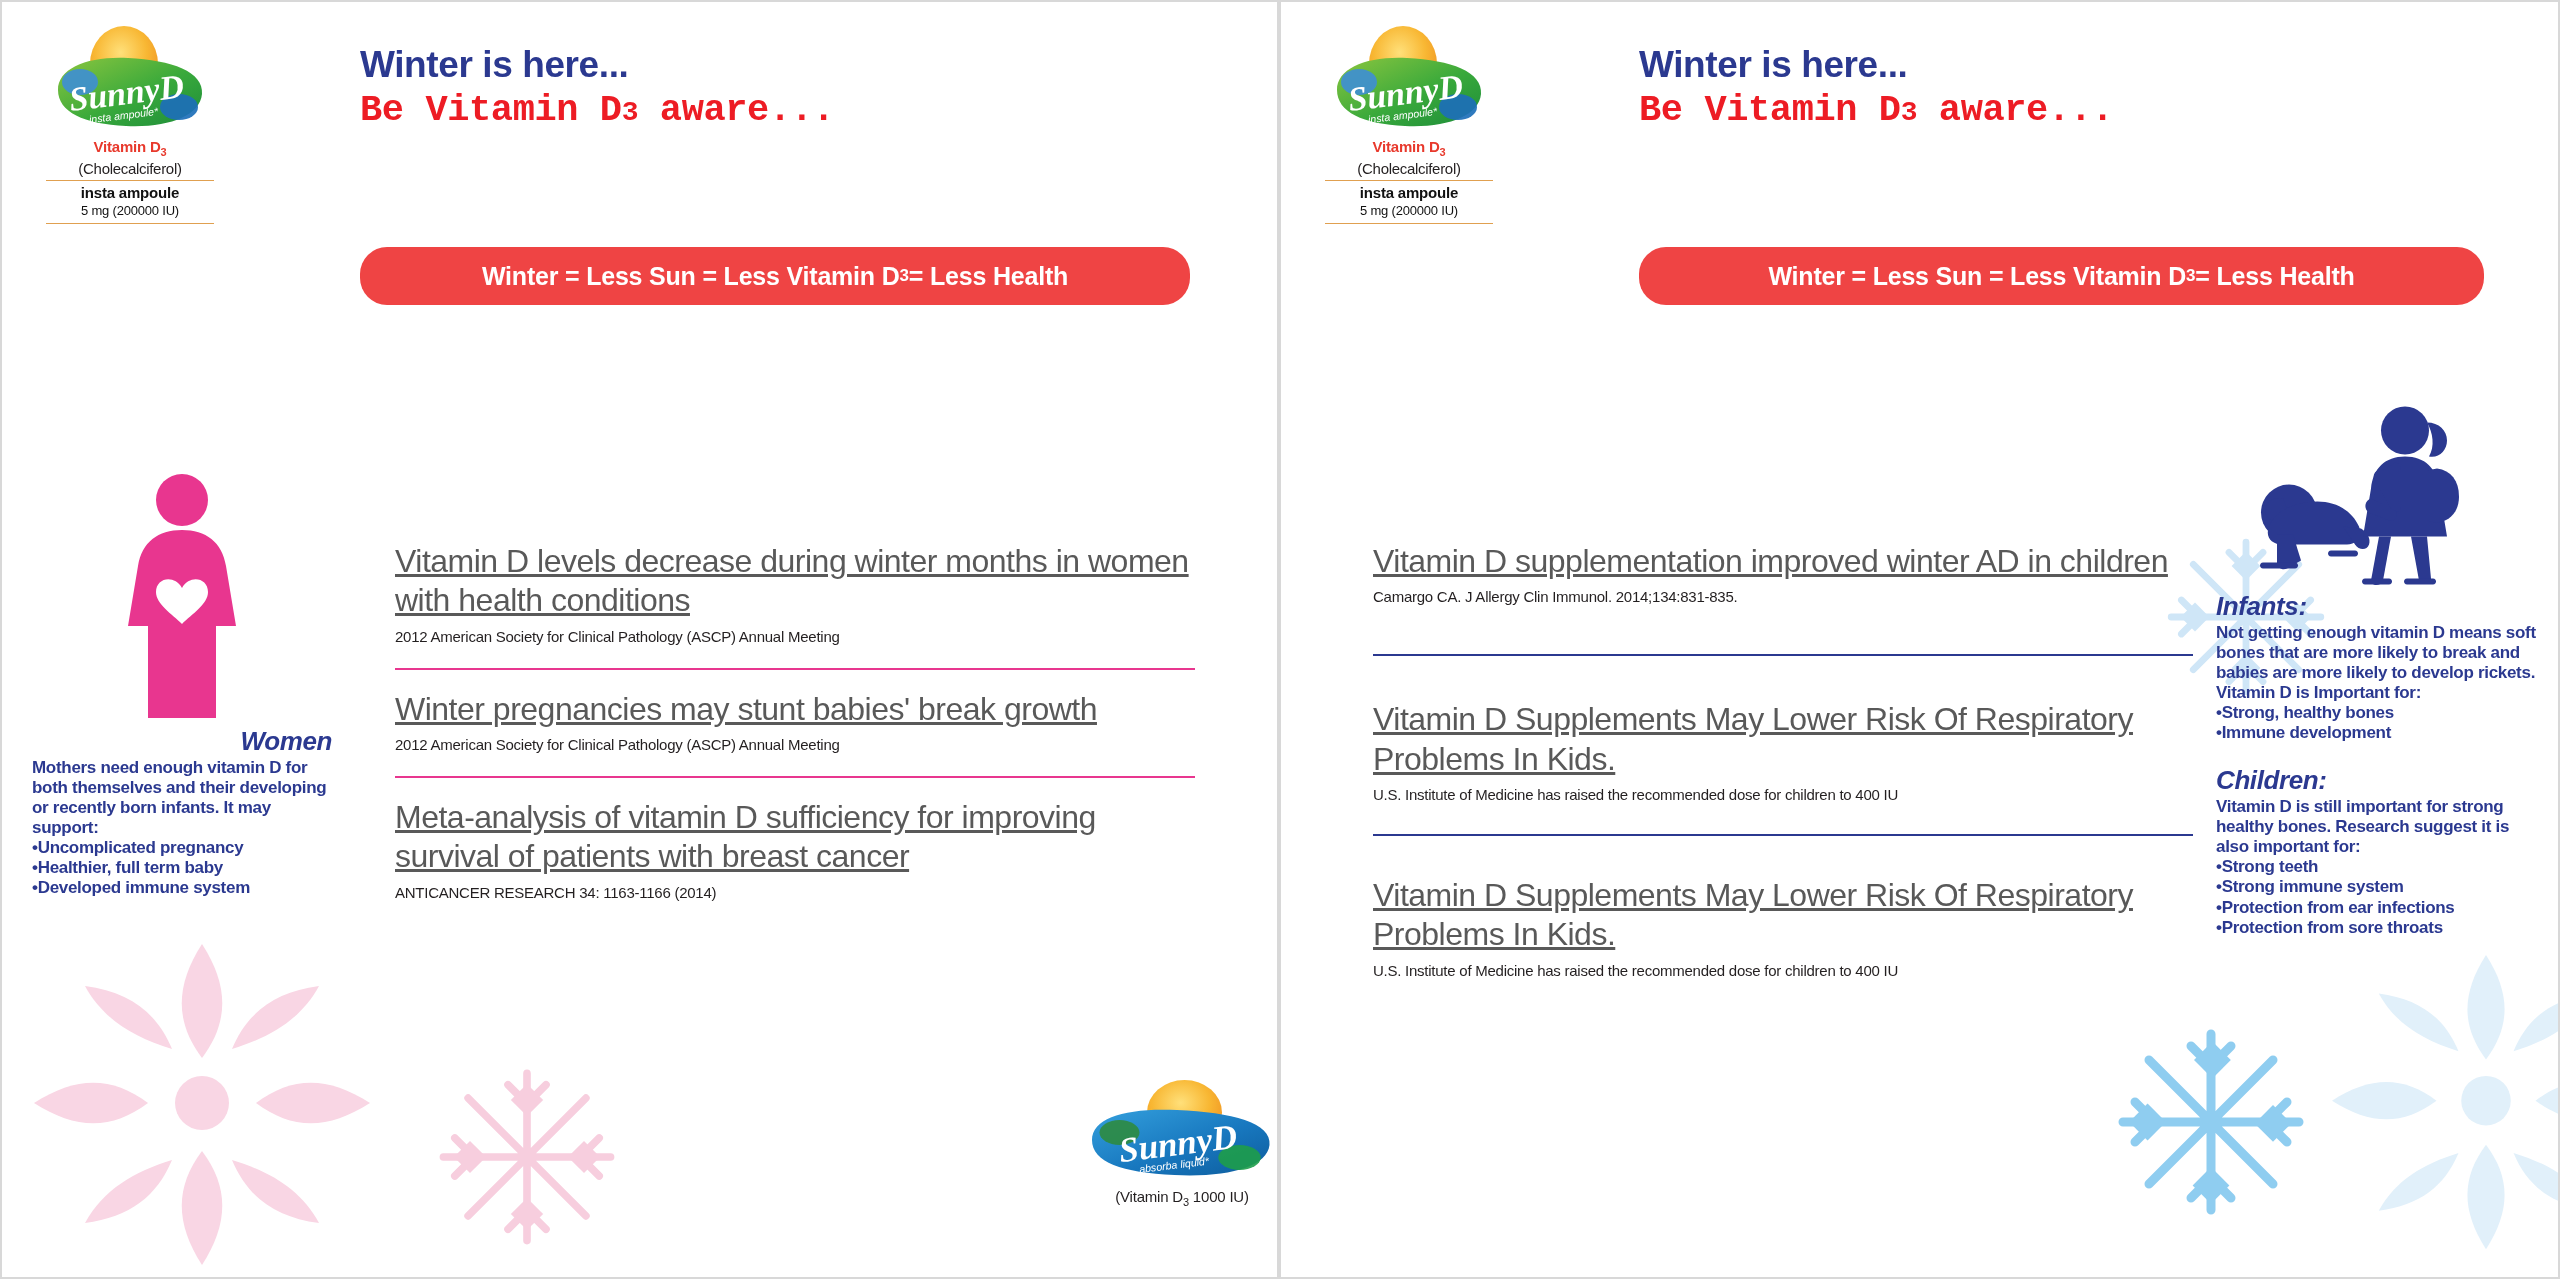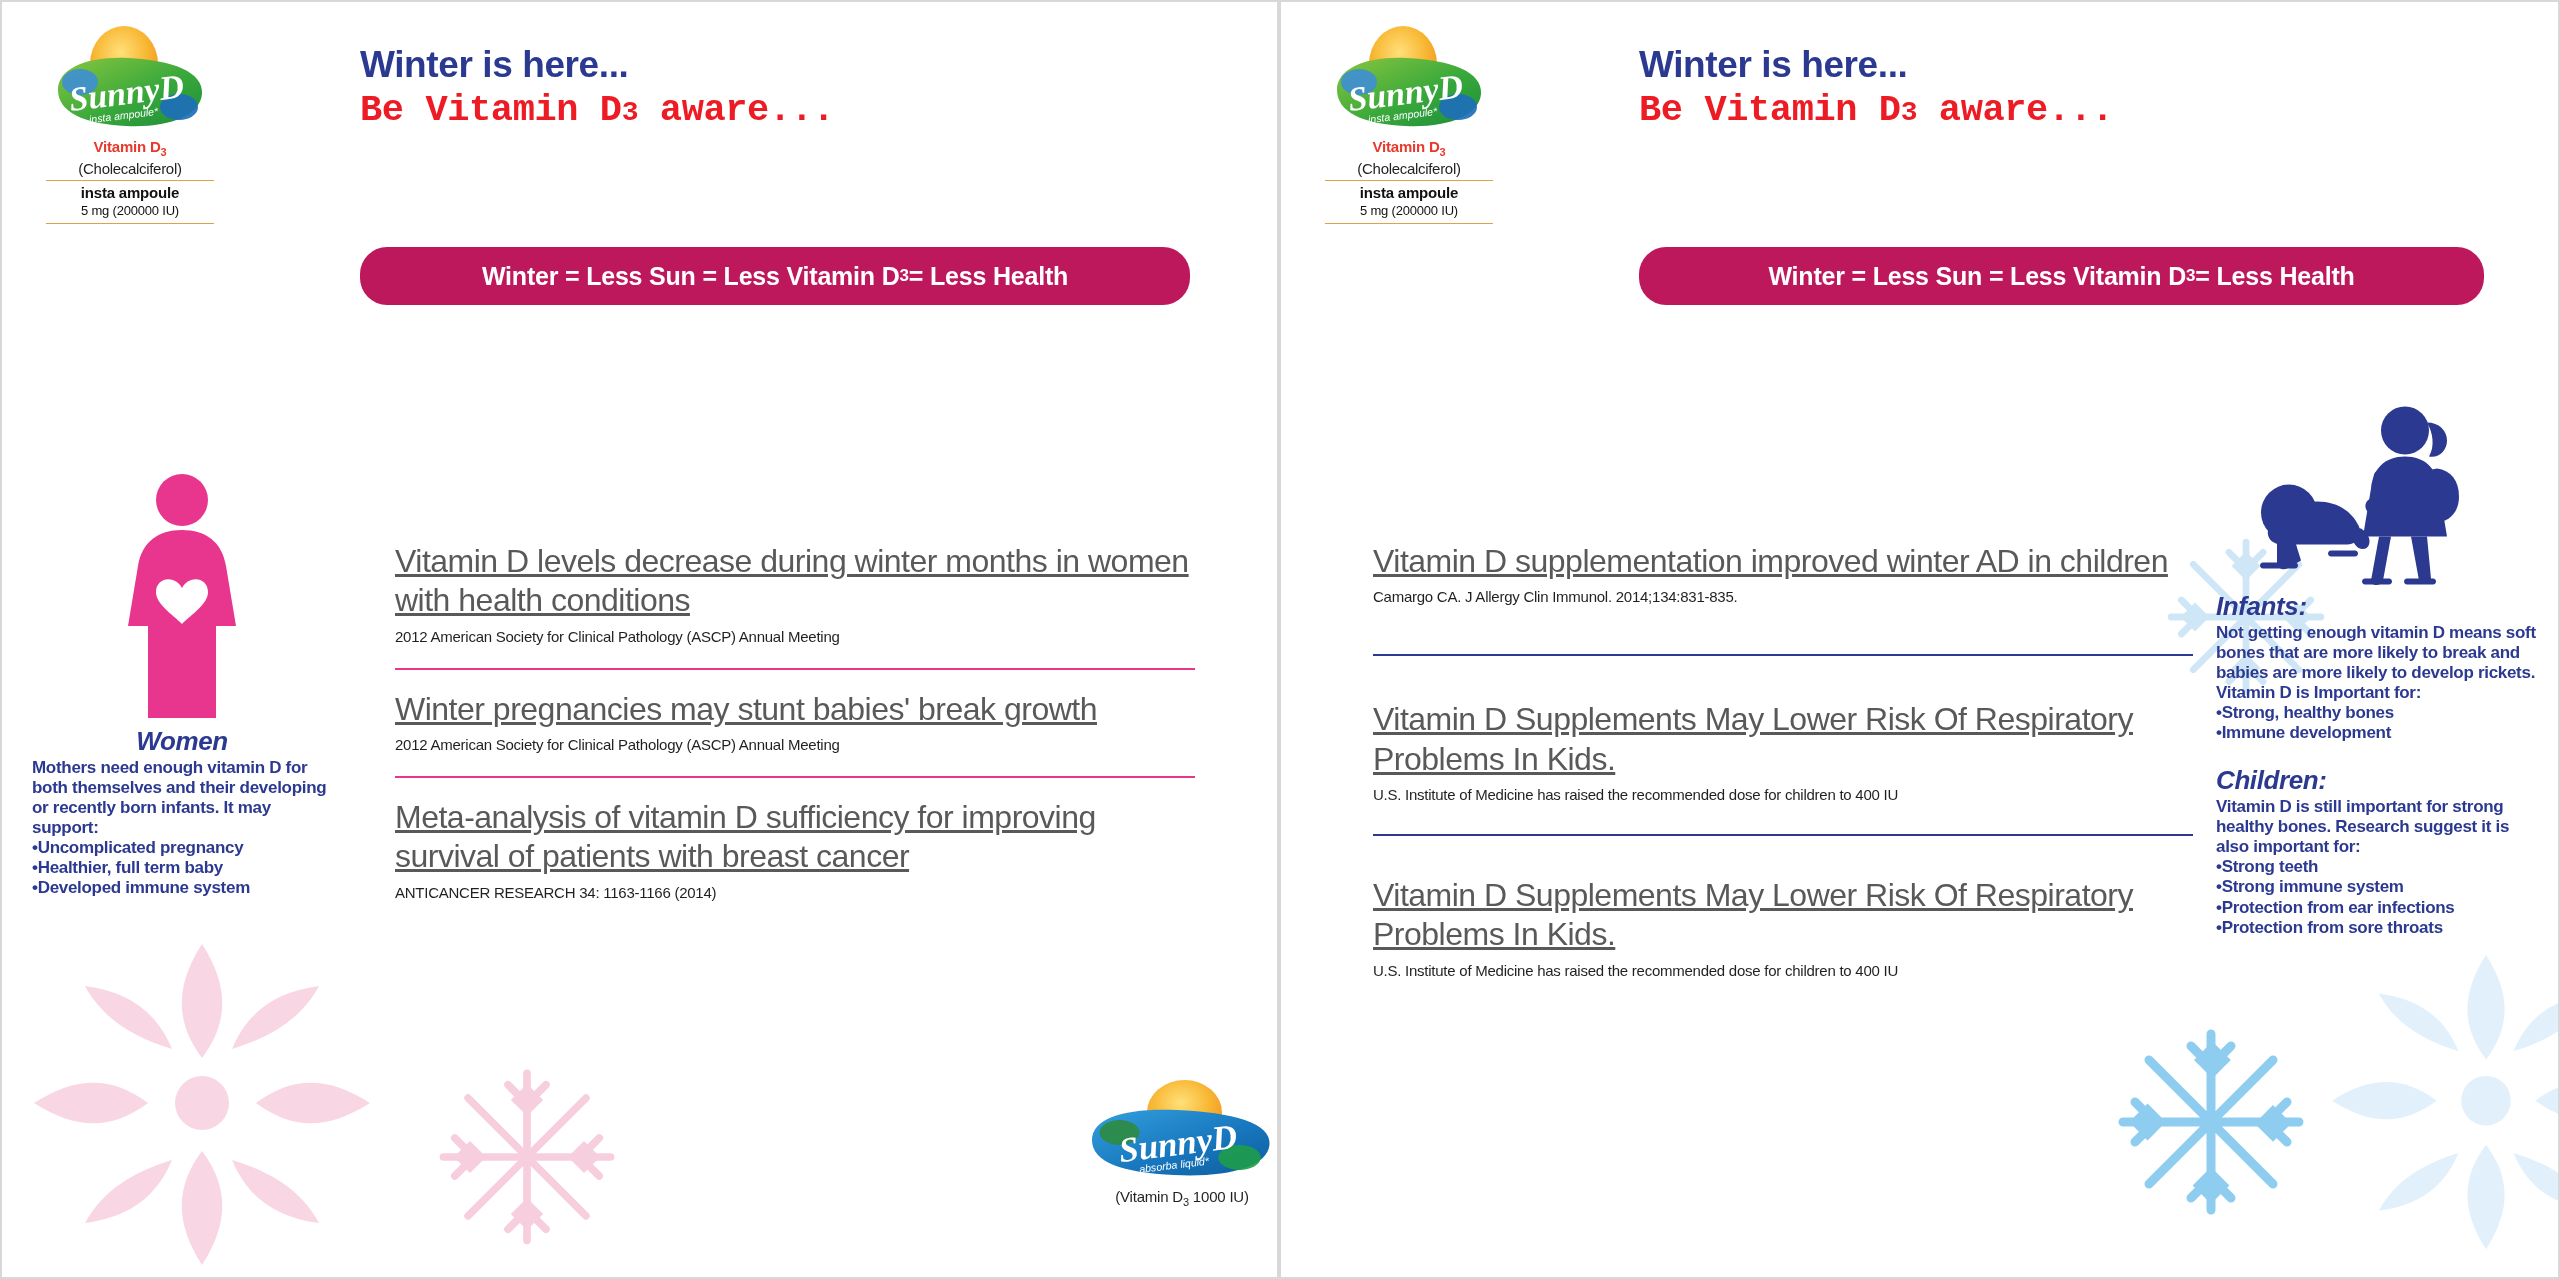--- a/index.html
+++ b/index.html
@@ -34,39 +34,39 @@
   .brand-rule2{ height:1px; background:#e0a050; margin:5px 6px 0; }
 
   .head-text{ position:absolute; left:358px; top:42px; }
   .h-line1{ font-size:37px; font-weight:bold; color:#2b3990; letter-spacing:-.4px; line-height:1.12; }
   .h-line2{ font-size:37px; font-weight:bold; color:#ed1c24; letter-spacing:-.4px; line-height:1.12; margin-top:5px;font-family:Liberation Mono, monospace;}
   .h-line2 .sub3{ font-size:28px; }
 
   .band{
     position:absolute; left:358px; top:245px;
     width:830px; height:58px;
-    background:#be185d; color:#fff;
+    background:#ef4444; color:#fff;
     display:flex; align-items:center; justify-content:center;
     font-size:25px; font-weight:bold; letter-spacing:-.2px;border-radius:27px;
   }
   .band sub{ font-size:17px; }
   .panel-right .band{ width:845px; }
 
   
   .sidecol{ position:absolute; width:300px; top:470px; }
   .side-left{ left:30px; }
   .side-right{ right:22px; width:320px; top:400px;}
 
   .person-icon{ display:block; margin:0 auto; }
 
   .side-title{
     font-size:26px; font-weight:bold; font-style:italic;
     color:#2b3990; letter-spacing:-.4px; margin-top:4px;
   }
-  .side-left .side-title{ text-align:center; }
+  .side-left .side-title{ text-align:right; }
   .side-body{
     font-size:17px; color:#2b3990; font-weight:bold;
     line-height:1.18; letter-spacing:-.3px; margin-top:1px;
   }
   .side-body p{ margin:0; }
   .side-body .bul{ margin:0; }
 
   
   .articles{ position:absolute; }
   .art-left{ left:393px; top:540px; width:800px; }

